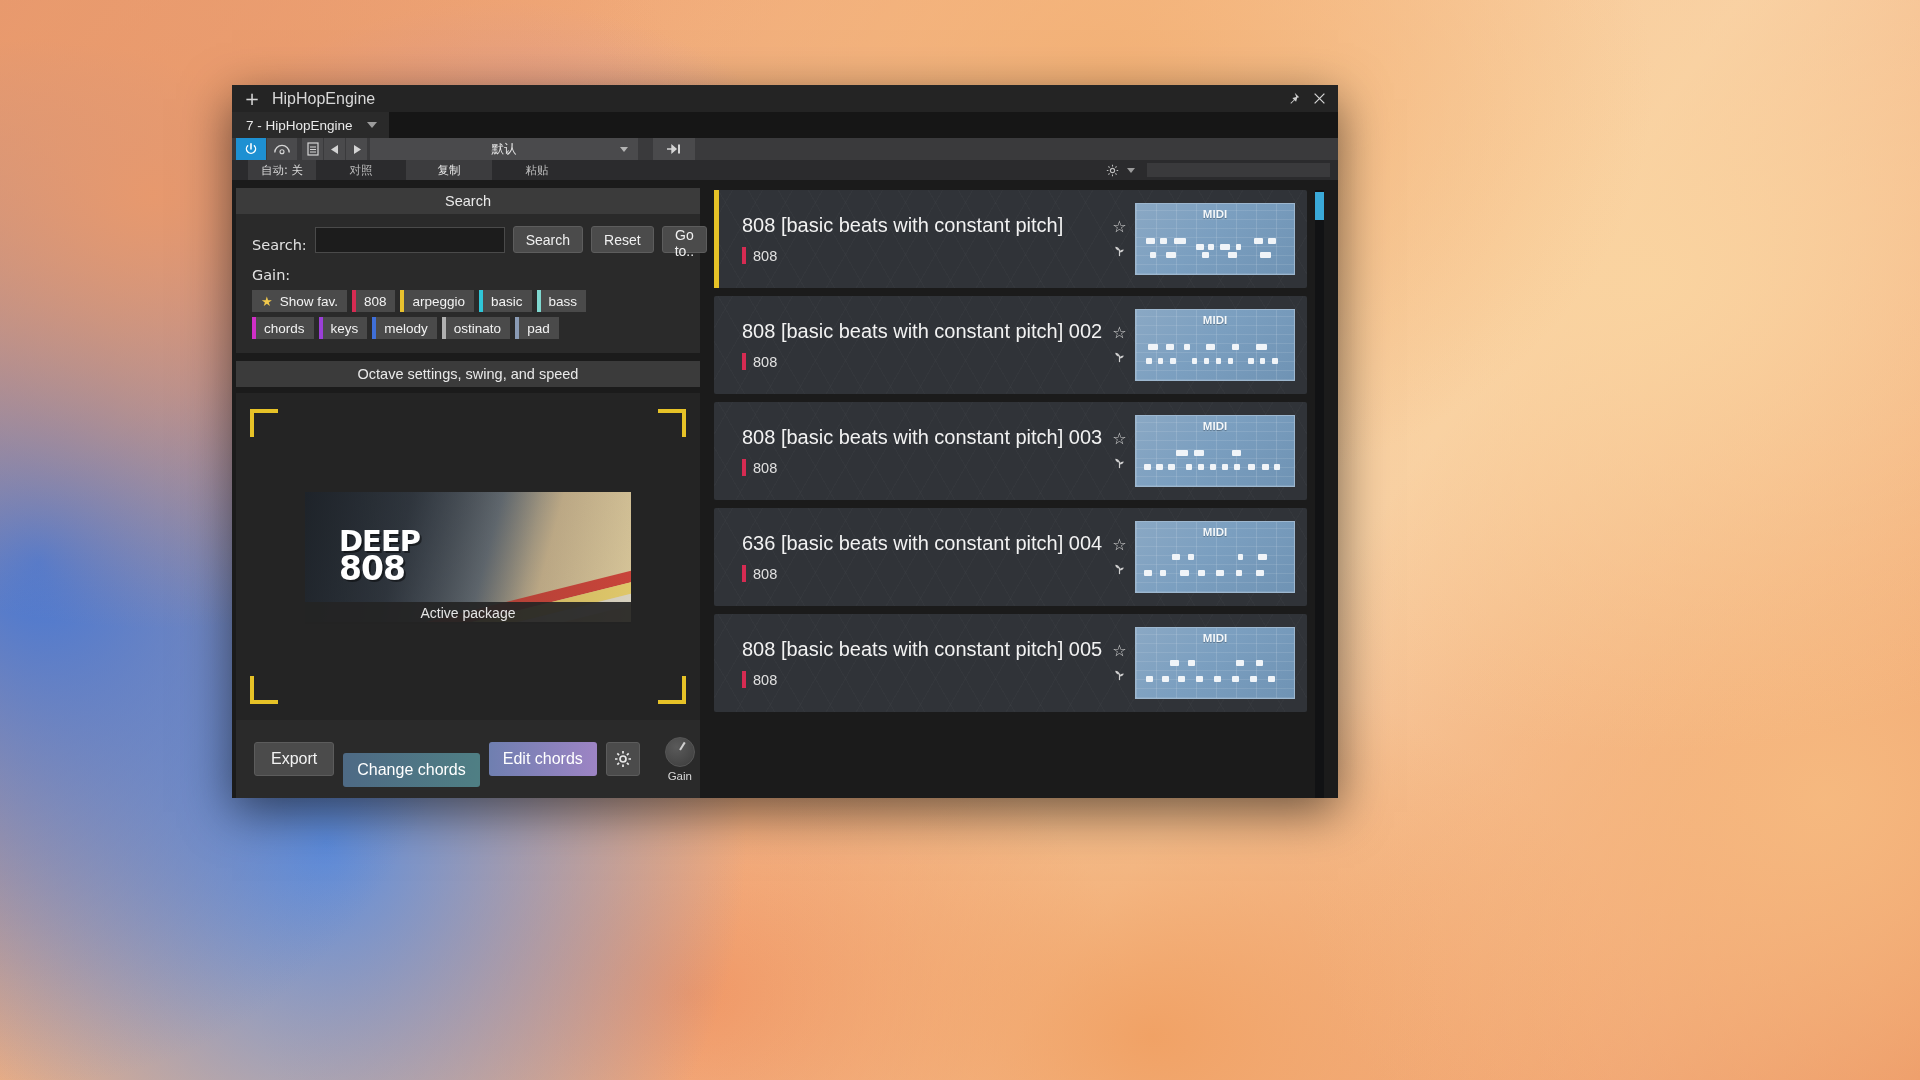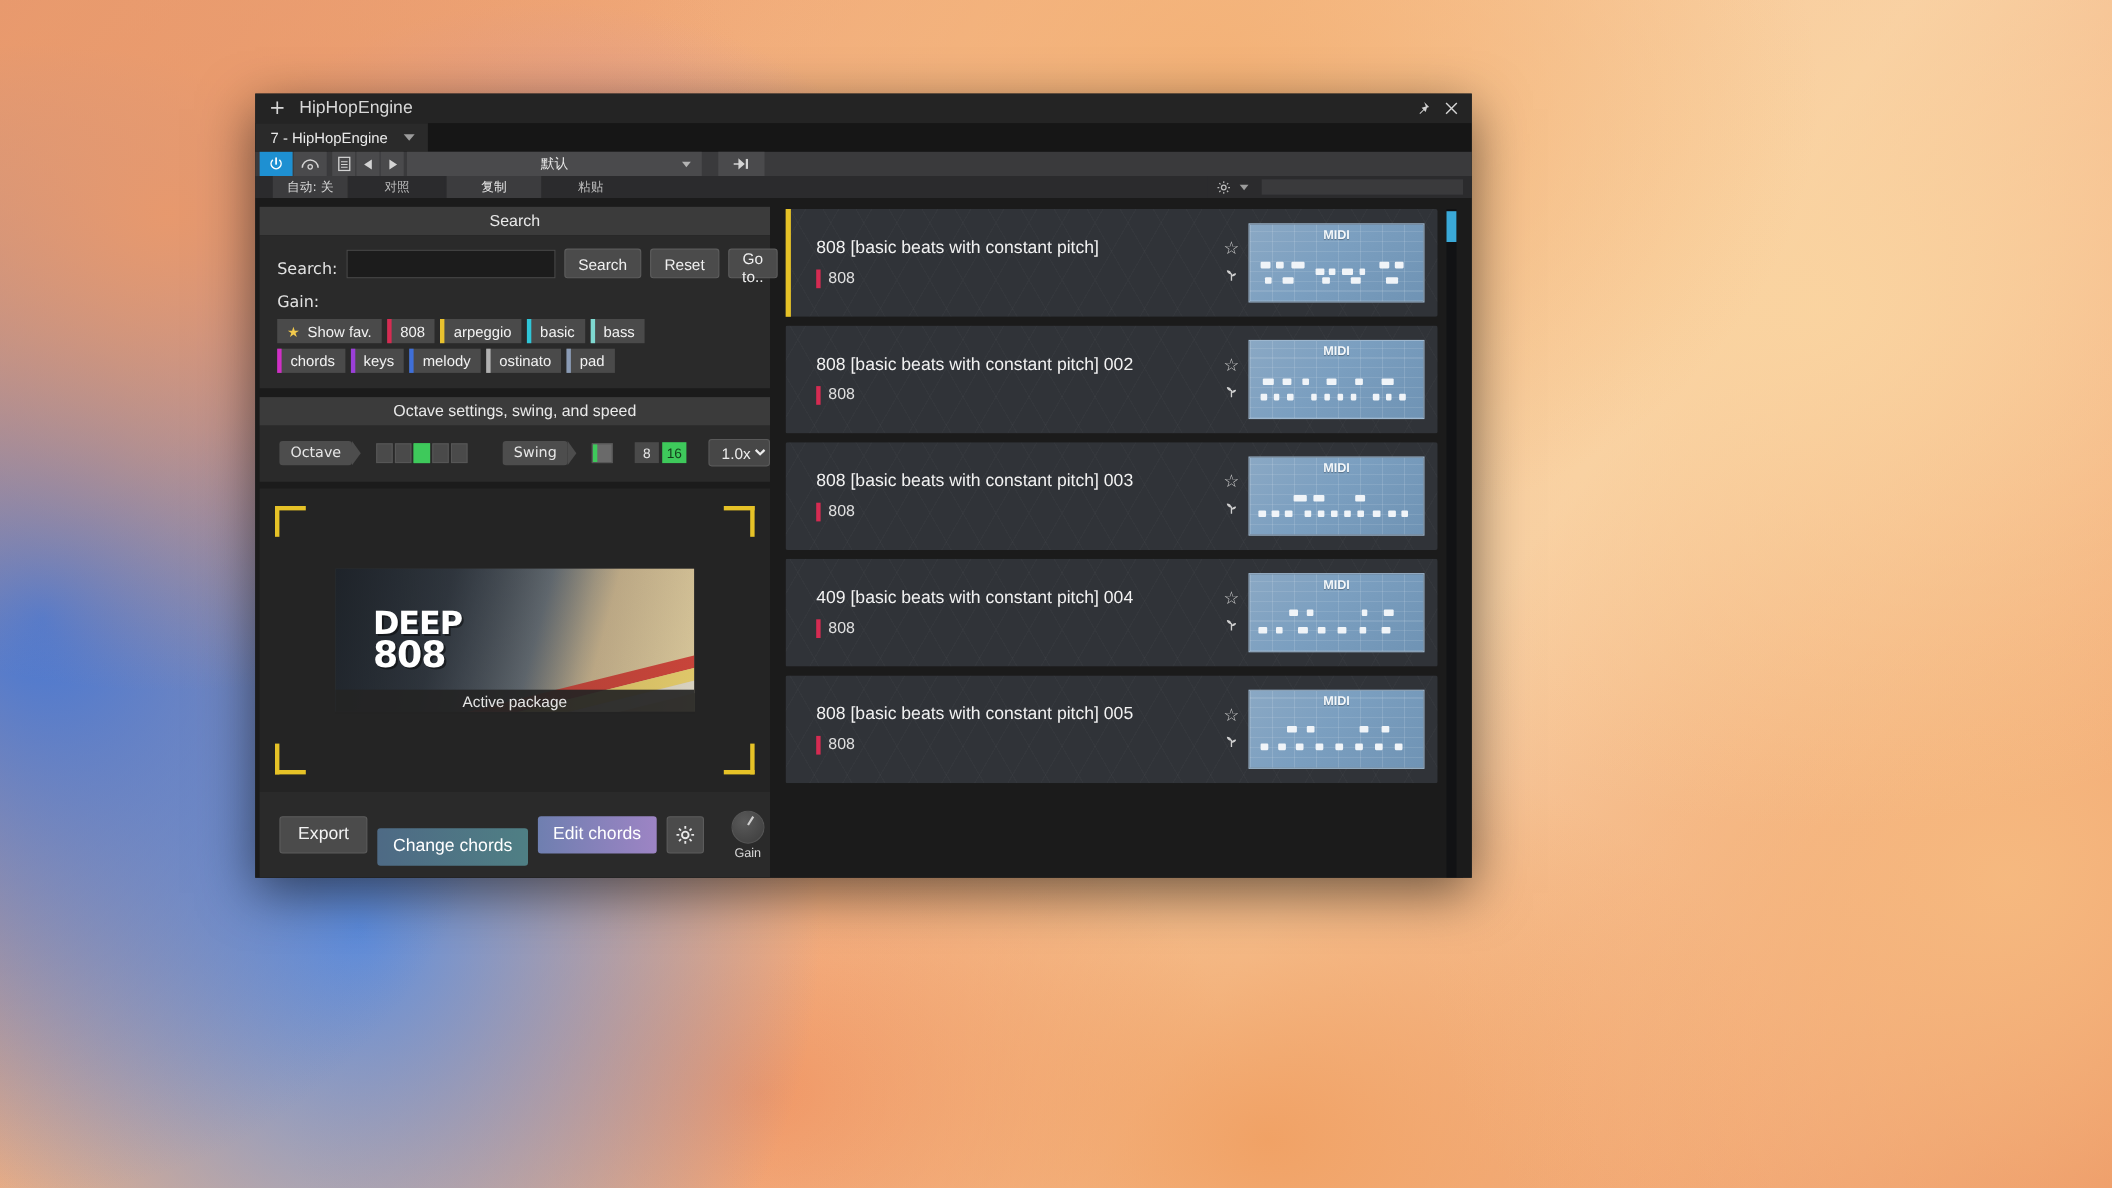--- a/index.html
+++ b/index.html
@@ -302,21 +302,21 @@
       repeating-linear-gradient(60deg, rgba(255,255,255,0.018) 0 1px, transparent 1px 26px),
       repeating-linear-gradient(-60deg, rgba(255,255,255,0.018) 0 1px, transparent 1px 26px);
     flex: none;
   }
   .list-item.selected::before {
     content:''; position: absolute; left: 0; top: 0; bottom: 0;
     width: 5px; background: #e6c227;
   }
   .li-text { flex: 1; padding-left: 28px; }
   .li-title {
-    color: #f2f2f2; font-size: 16px; margin-bottom: 10px;
+    color: #f2f2f2; font-size: 20px; margin-bottom: 10px;
     font-family: "Liberation Sans", sans-serif;
   }
   .li-tag { display: flex; align-items: center; }
   .li-tag .bar { width: 4px; height: 17px; background: #d62b52; margin-right: 7px; }
   .li-tag span { color: #e0e0e0; font-size: 14.5px;
     font-family: "Liberation Sans", sans-serif; }
   .li-icons { display: flex; flex-direction: column; gap: 8px; align-items: center;
     margin-right: 8px; }
   .li-star { color: #cfcfcf; font-size: 16px; line-height: 1; }
   .li-sprout { color: #cfcfcf; font-size: 14px; line-height: 1; }
@@ -492,41 +492,20 @@
               </div>
               <div class="tag">
                 <span class="bar" style="background: rgb(138, 155, 181);"></span>
                 <span>pad</span>
               </div>
             </div>
           </div>
       </div>
 
       <div class="section-header" style="margin-top:8px">Octave settings, swing, and speed</div>
-      <div class="panel-box octave-block">
-        <div class="pill-label">Octave</div>
-        <div class="octave-segs" id="octave-segs">
-            <div class="oseg"></div>
-            <div class="oseg"></div>
-            <div class="oseg on"></div>
-            <div class="oseg"></div>
-            <div class="oseg"></div>
-          </div>
-        <div class="pill-label" style="margin-left:22px">Swing</div>
-        <div class="swing-slider">
-          <div class="swing-handle"></div>
-        </div>
-        <div style="display:flex;gap:3px;margin-left:10px">
-          <div class="num-box">8</div>
-          <div class="num-box on">16</div>
-        </div>
-        <select class="speed-select">
-          <option>1.0x</option>
-        </select>
-      </div>
 
       <div class="artwork-area">
         <div class="corner tl"></div>
         <div class="corner tr"></div>
         <div class="corner bl"></div>
         <div class="corner br"></div>
         <div class="art-wrap">
           <div class="art-img">
             <div class="art-stripe" style="background:#c9443a; width:420px; left:80px; top:88px;"></div>
             <div class="art-stripe" style="background:#e0c86a; width:420px; left:78px; top:100px;"></div>
@@ -662,21 +641,21 @@
               <div class="note" style="left: 74px; top: 48px; width: 6px;"></div>
               <div class="note" style="left: 86px; top: 48px; width: 6px;"></div>
               <div class="note" style="left: 98px; top: 48px; width: 6px;"></div>
               <div class="note" style="left: 112px; top: 48px; width: 7px;"></div>
               <div class="note" style="left: 126px; top: 48px; width: 7px;"></div>
               <div class="note" style="left: 138px; top: 48px; width: 6px;"></div>
             </div>
           </div>
           <div class="list-item">
             <div class="li-text">
-              <div class="li-title">409 [basic beats with constant pitch] 004</div>
+              <div class="li-title">636 [basic beats with constant pitch] 004</div>
               <div class="li-tag">
                 <div class="bar" style="background: rgb(214, 43, 82);"></div>
                 <span>808</span>
               </div>
             </div>
             <div class="li-icons">
               <div class="li-star">☆</div>
               <div class="li-sprout"><svg width="15" height="15" viewBox="0 0 16 16">
                   <path d="M8 14 L8 7" stroke="#cfcfcf" stroke-width="1.3" fill="none"></path>
                   <path d="M8 8 C5 8 3.5 6 3.5 4 C6 4 8 5.5 8 8 Z" fill="#cfcfcf"></path>

